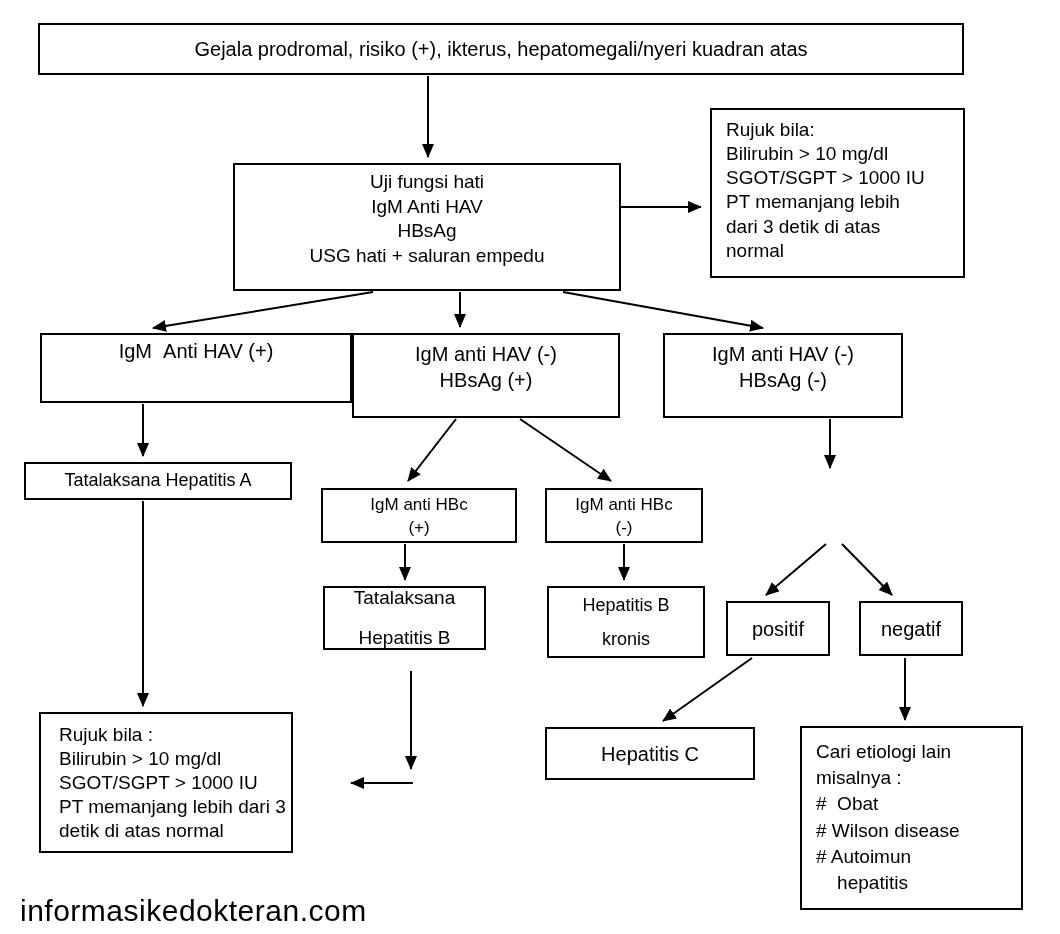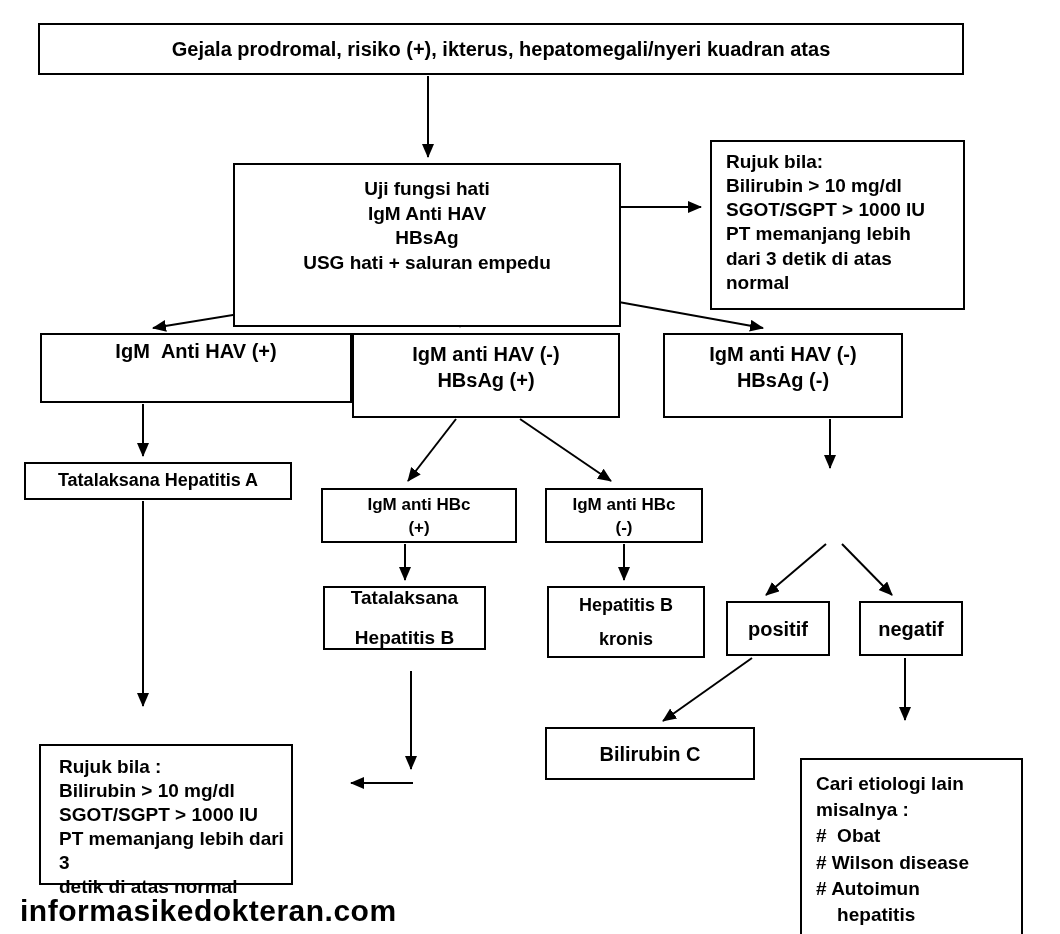--- a/index.html
+++ b/index.html
@@ -3,39 +3,37 @@
 <meta charset="utf-8">
 <style>
   html,body{margin:0;padding:0;background:#fff;}
   #canvas{
     position:relative;
     width:1060px;height:934px;
     background:#fff;
     font-family:"Liberation Sans", sans-serif;
     color:#000;
     overflow:hidden;
-    font-weight:bold;
   }
   .node{
     position:absolute;
     border:2px solid #000;
     background:#fff;
     box-sizing:border-box;
     white-space:pre-line;
     line-height:1.3;
   }
   .center{
     display:flex;align-items:center;justify-content:center;text-align:center;
   }
   .tc{ 
     text-align:center;
   }
   .left-text{
     text-align:left;
-    margin-top:32px;
   }
   #arrows{position:absolute;left:0;top:0;}
   #watermark{
     position:absolute;left:20px;top:894px;
     font-size:30px;letter-spacing:0.5px;
   }
 </style>
 </head>
 <body>
 
@@ -64,21 +62,21 @@
       <line x1="830" y1="419" x2="830" y2="468"></line>
       <line x1="826" y1="544" x2="766" y2="595"></line>
       <line x1="842" y1="544" x2="892" y2="595"></line>
       <line x1="752" y1="658" x2="663" y2="721"></line>
       <line x1="905" y1="658" x2="905" y2="720"></line>
     </g>
   </svg>
 
   <div class="node center" style="left:38px;top:23px;width:926px;height:52px;font-size:20px">Gejala prodromal, risiko (+), ikterus, hepatomegali/nyeri kuadran atas</div>
 
-  <div class="node tc" style="left:233px;top:163px;width:388px;height:164px;font-size:19px;padding-top:12px">Uji fungsi hati
+  <div class="node tc" style="left:233px;top:163px;width:388px;height:128px;font-size:19px;padding-top:5px">Uji fungsi hati
 IgM Anti HAV
 HBsAg
 USG hati + saluran empedu</div>
 
   <div class="node left-text" style="left:710px;top:108px;width:255px;height:170px;font-size:19px;line-height:1.27;padding:8px 6px 0 14px">Rujuk bila:
 Bilirubin &gt; 10 mg/dl
 SGOT/SGPT &gt; 1000 IU
 PT memanjang lebih
 dari 3 detik di atas
 normal</div>
@@ -103,21 +101,21 @@
 Hepatitis B</div>
 
   <div class="node center" style="left:547px;top:586px;width:158px;height:72px;font-size:18px;line-height:1.9">Hepatitis B
 kronis</div>
 
 
   <div class="node center" style="left:726px;top:601px;width:104px;height:55px;font-size:20px">positif</div>
 
   <div class="node center" style="left:859px;top:601px;width:104px;height:55px;font-size:20px">negatif</div>
 
-  <div class="node center" style="left:545px;top:727px;width:210px;height:53px;font-size:20px">Bilirubin C</div>
+  <div class="node center" style="left:545px;top:727px;width:210px;height:53px;font-size:20px">Hepatitis C</div>
 
   <div class="node left-text" style="left:39px;top:712px;width:254px;height:141px;font-size:19px;line-height:1.26;padding:9px 4px 0 18px">Rujuk bila :
 Bilirubin &gt; 10 mg/dl
 SGOT/SGPT &gt; 1000 IU
 PT memanjang lebih dari 3
 detik di atas normal</div>
 
   <div class="node left-text" style="left:800px;top:726px;width:223px;height:184px;font-size:19px;line-height:1.38;padding:11px 4px 0 14px">Cari etiologi lain
 misalnya :
 #&nbsp;&nbsp;Obat

